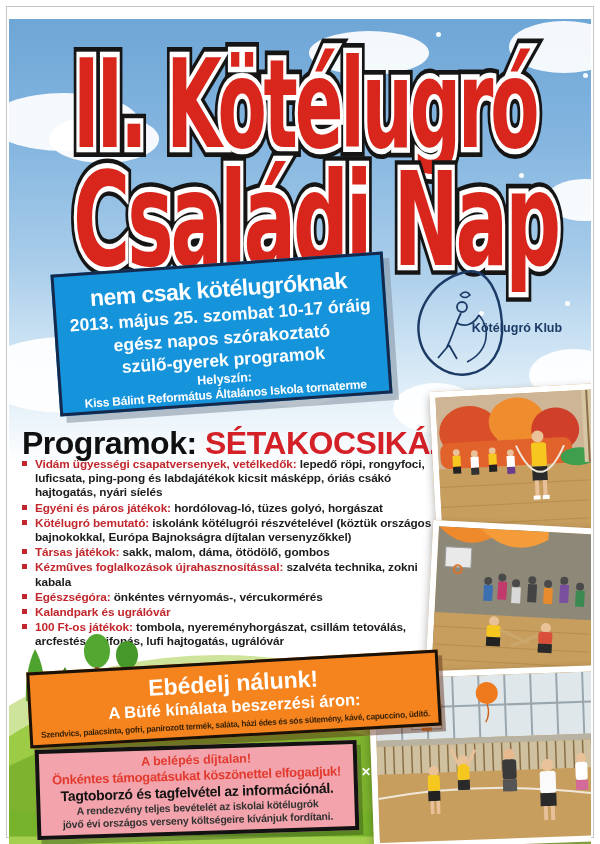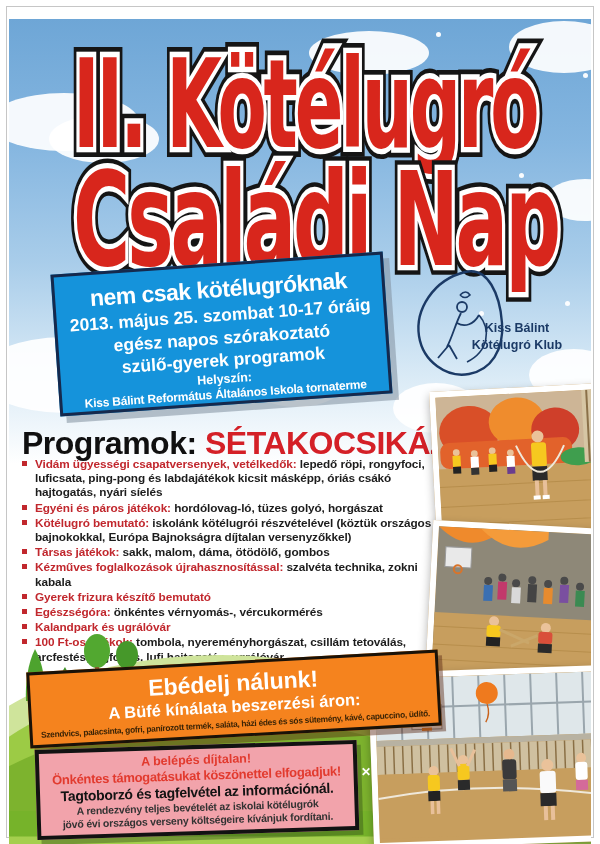--- a/index.html
+++ b/index.html
@@ -140,35 +140,34 @@
   <svg class="logo-svg" width="190" height="122" viewBox="0 0 190 122">
     <path d="M60,7 C28,15 10,45 14,71 C18,97 42,113 64,109 C86,105 99,85 97,58 C95,30 83,1 60,7 Z" fill="none" stroke="#1b3a66" stroke-width="2.4"></path>
     <circle cx="57" cy="42" r="5" fill="none" stroke="#1b3a66" stroke-width="1.8"></circle>
     <path d="M55,30 q6,-6 10,0 q-5,5 -10,0" fill="none" stroke="#1b3a66" stroke-width="1.6"></path>
     <path d="M56,48 C50,60 48,70 42,82" fill="none" stroke="#1b3a66" stroke-width="1.8"></path>
     <path d="M52,58 C60,63 69,59 74,50" fill="none" stroke="#1b3a66" stroke-width="1.8"></path>
     <path d="M44,80 L33,93 M44,80 L52,94" fill="none" stroke="#1b3a66" stroke-width="1.8"></path>
     <path d="M74,50 C86,64 84,86 62,97" fill="none" stroke="#1b3a66" stroke-width="1.6"></path>
   </svg>
   <div class="logo-text">
-    <div>Kiss Bálint</div>
     <div>Kötélugró Klub</div>
   </div>
 
   <div class="heading">
     <span class="hb">Programok:</span>
     <span class="hr">SÉTAKOCSIKÁZÁS</span>
   </div>
   <ul class="plist">
     <li><span class="bullet"></span><span class="lead">Vidám ügyességi csapatversenyek, vetélkedők:</span> <span class="rest">lepedő röpi, rongyfoci, luficsata, ping-pong és labdajátékok kicsit másképp, óriás csákó hajtogatás, nyári síelés</span></li>
     <li><span class="bullet"></span><span class="lead">Egyéni és páros játékok:</span> <span class="rest">hordólovag-ló, tüzes golyó, horgászat</span></li>
     <li><span class="bullet"></span><span class="lead">Kötélugró bemutató:</span> <span class="rest">iskolánk kötélugrói részvételével (köztük országos bajnokokkal, Európa Bajnokságra díjtalan versenyzőkkel)</span></li>
     <li><span class="bullet"></span><span class="lead">Társas játékok:</span> <span class="rest">sakk, malom, dáma, ötödölő, gombos</span></li>
     <li><span class="bullet"></span><span class="lead">Kézműves foglalkozások újrahasznosítással:</span> <span class="rest">szalvéta technika, zokni kabala</span></li>
-    <li><span class="bullet"></span><span class="lead">Gyerek frizura készítő bemutató</span> <span class="rest"></span></li>
+    <li><span class="bullet"></span> <span class="rest"></span></li>
     <li><span class="bullet"></span><span class="lead">Egészségóra:</span> <span class="rest">önkéntes vérnyomás-, vércukormérés</span></li>
     <li><span class="bullet"></span><span class="lead">Kalandpark és ugrálóvár</span> <span class="rest"></span></li>
     <li><span class="bullet"></span><span class="lead">100 Ft-os játékok:</span> <span class="rest">tombola, nyereményhorgászat, csillám tetoválás, arcfestés, hajfonás, lufi hajtogatás, ugrálóvár</span></li>
   </ul>
 
   <div class="lime-panel"></div>
   <div class="hill0"></div>
   <div class="hill1"></div>
   <div class="hill2"></div>
   <svg class="trees" width="130" height="120" viewBox="0 0 130 120" style="z-index:3;position:absolute;">

